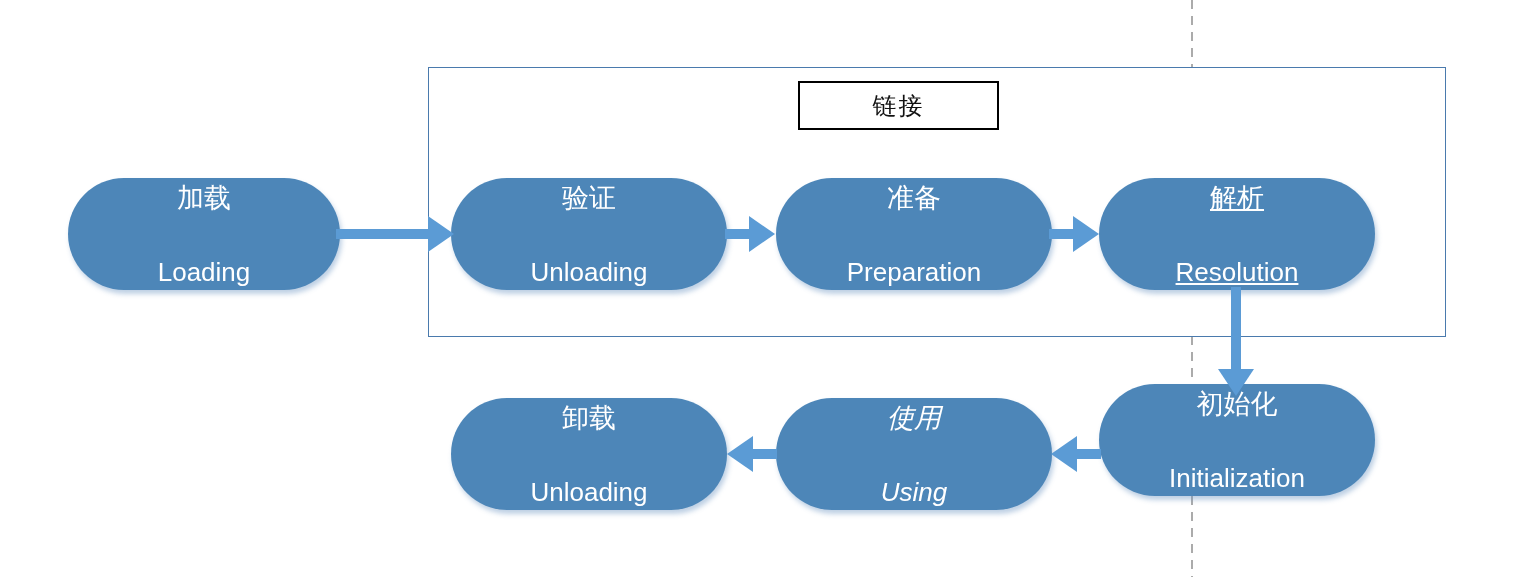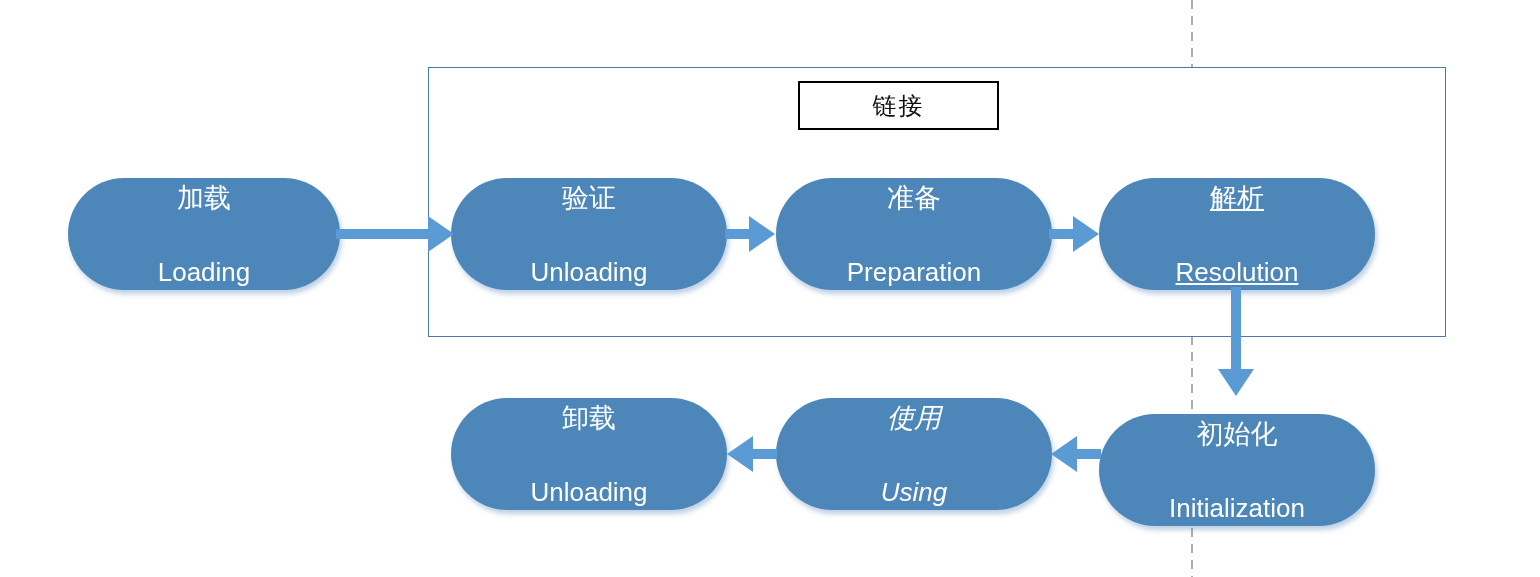--- a/index.html
+++ b/index.html
@@ -36,21 +36,21 @@
     z-index:2;display:flex;flex-direction:column;align-items:center;justify-content:space-between;
     color:var(--pill-text);text-align:center;
     box-shadow:2px 4px 5px rgba(110,150,195,0.45);
   }
   .pill .zh{font-size:27px;line-height:40px;}
   .pill .en{font-size:26px;line-height:36px;}
   .p-loading{left:68px;top:178px;width:272px;}
   .p-validation{left:451px;top:178px;width:276px;}
   .p-preparation{left:776px;top:178px;width:276px;}
   .p-resolution{left:1099px;top:178px;width:276px;text-decoration:underline;}
-  .p-initialization{left:1099px;top:414px;width:276px;}
+  .p-initialization{left:1099px;top:384px;width:276px;}
   .p-using{left:776px;top:398px;width:276px;font-style:italic;}
   .p-unloading{left:451px;top:398px;width:276px;gap:28px;}
   .arrow{position:absolute;z-index:4;}
   .arrow .shaft{position:absolute;background:var(--arrow);}
   .arrow .head{position:absolute;width:0;height:0;}
   .head-right{border-top:18px solid transparent;border-bottom:18px solid transparent;border-left:26px solid var(--arrow);}
   .head-left{border-top:18px solid transparent;border-bottom:18px solid transparent;border-right:26px solid var(--arrow);}
   .head-down{border-left:18px solid transparent;border-right:18px solid transparent;border-top:27px solid var(--arrow);}
   .a1{left:336px;top:216px;width:118px;height:36px;}
   .a1 .shaft{left:0;top:13px;width:92px;height:10px;}

